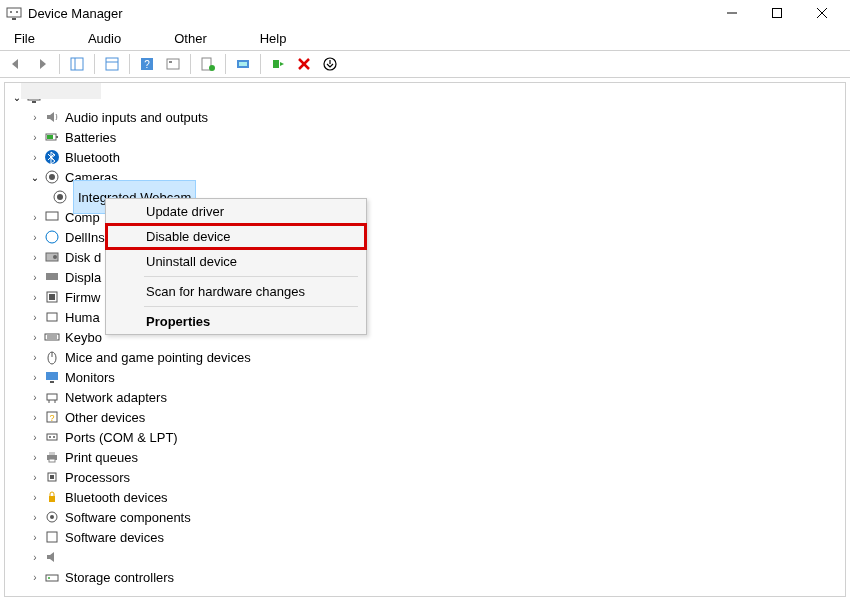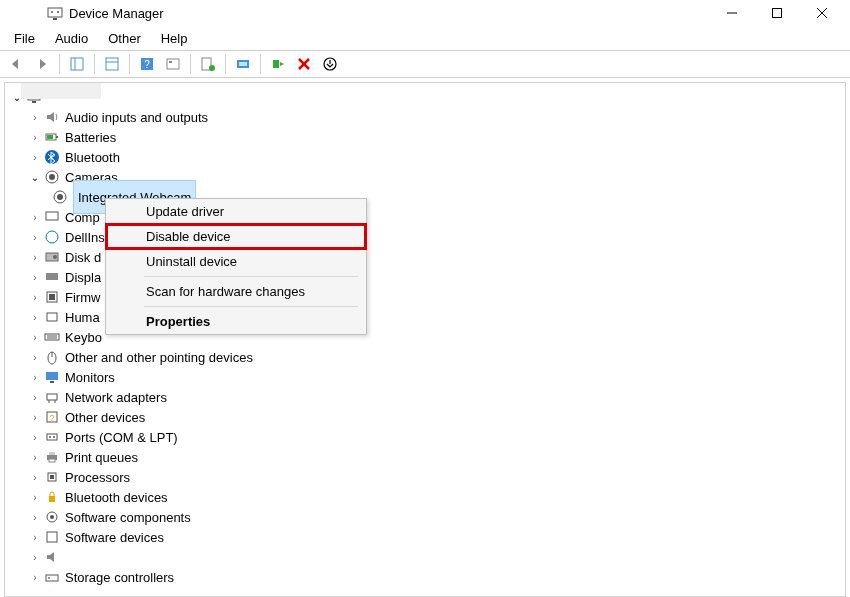--- a/index.html
+++ b/index.html
@@ -14,34 +14,34 @@
     overflow: hidden;
     position: relative;
   }
   
   .titlebar {
     height: 26px;
     display: flex;
     align-items: center;
     padding: 0 6px;
     background: #fff;
-    margin-left: 41px;
   }
   .titlebar .appicon { width:16px; height:16px; margin-right:6px; display:flex; align-items:center; justify-content:center;}
   .titlebar .title { flex:0 0 auto; }
   .tspacer { flex:1; }
   .winbtn { width:45px; height:26px; display:flex; align-items:center; justify-content:center; }
   .winbtn svg { width:10px; height:10px; }
   
   .menubar {
     height: 24px;
     display: flex;
     align-items: center;
     padding: 0 4px;
     font-size: 13px;
+    gap: 33px;
   }
   .menuitem { padding: 2px 10px; }
   
   .toolbar {
     height: 28px;
     border-top: 1px solid #d0d0d0;
     border-bottom: 1px solid #d0d0d0;
     display: flex;
     align-items: center;
     padding: 0 4px;
@@ -344,21 +344,21 @@
       <span>Keybo</span>
     </div>
     <div class="node lvl1">
       <span class="expander">›</span>
       <span class="nicon">
           <svg viewBox="0 0 16 16">
             <ellipse cx="8" cy="9" rx="4" ry="6" fill="none" stroke="#555"></ellipse>
             <line x1="8" y1="3" x2="8" y2="8" stroke="#555"></line>
           </svg>
         </span>
-      <span>Other and other pointing devices</span>
+      <span>Mice and game pointing devices</span>
     </div>
     <div class="node lvl1">
       <span class="expander">›</span>
       <span class="nicon">
           <svg viewBox="0 0 16 16">
             <rect x="2" y="3" width="12" height="8" fill="#4a90d9"></rect>
             <rect x="6" y="12" width="4" height="2" fill="#555"></rect>
           </svg>
         </span>
       <span>Monitors</span>

